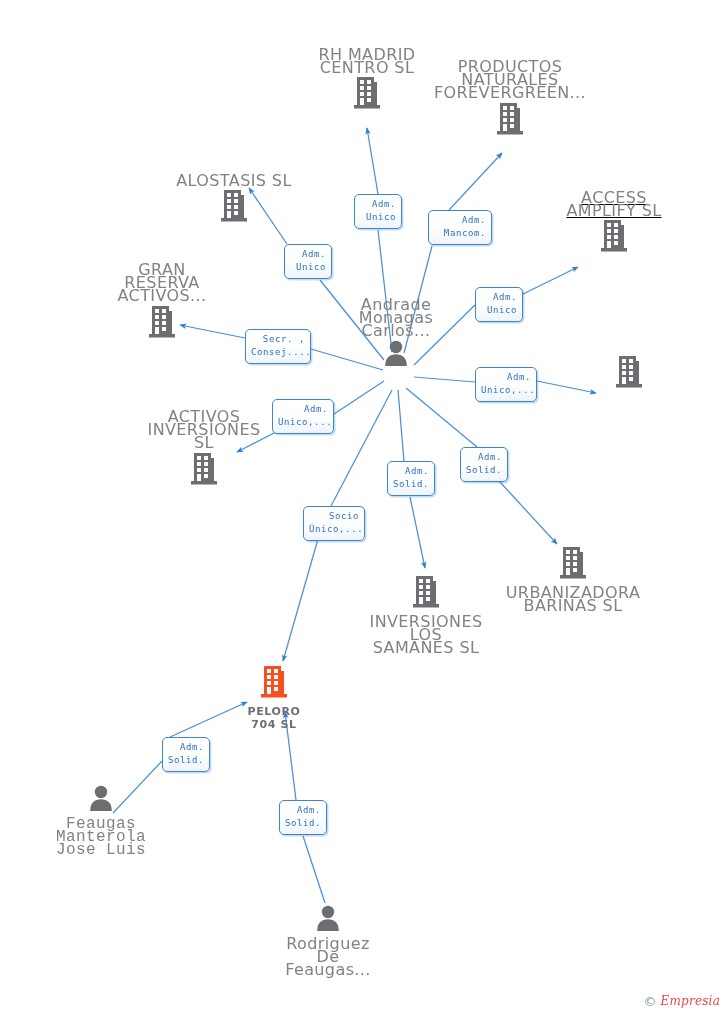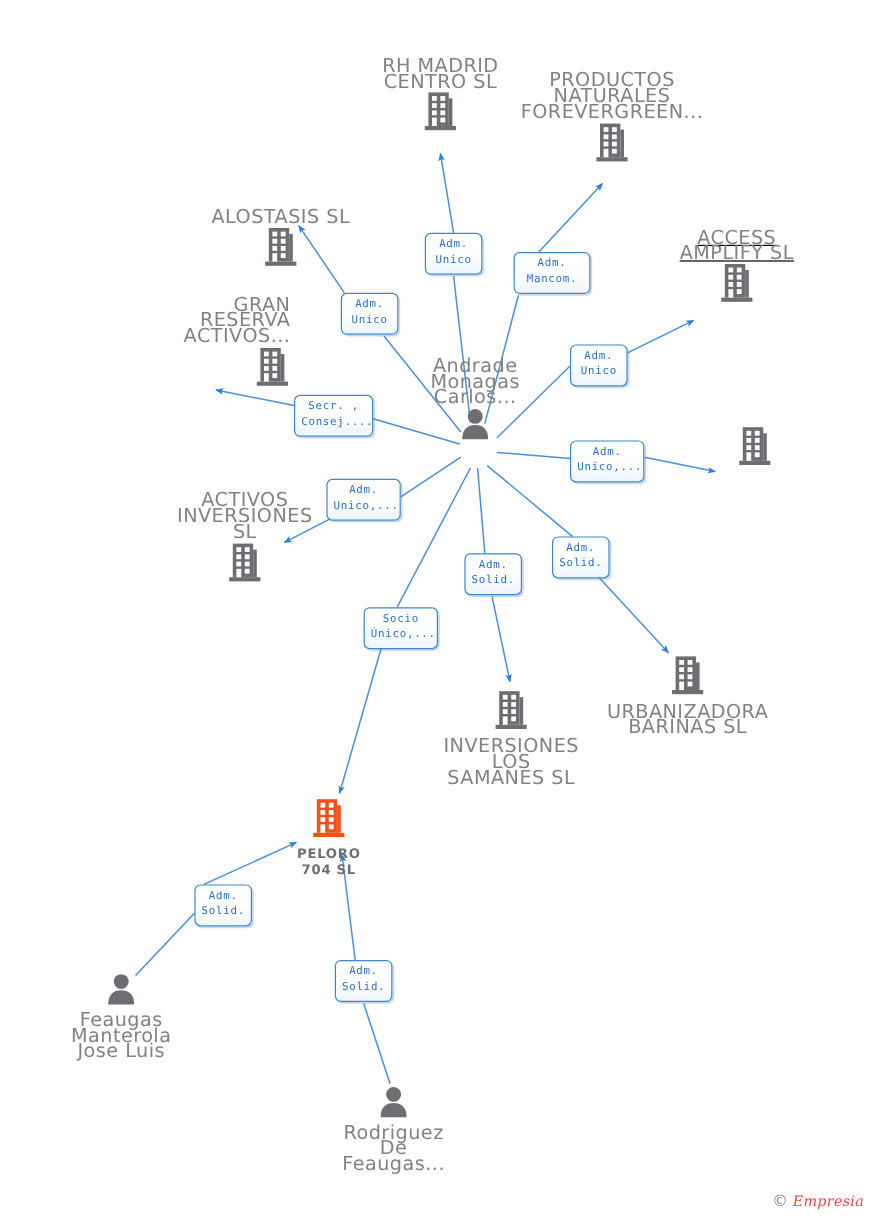--- a/index.html
+++ b/index.html
@@ -33,21 +33,21 @@
     position:absolute;
     border:1px solid #3d85d0;
     border-radius:5px;
     background:linear-gradient(180deg,#ffffff 0%,#fdfefe 52%,#eef5fb 100%);
     box-shadow:1.5px 1.5px 0 rgba(61,133,208,.30);
     color:#2f6fc0;
     font-family:"DejaVu Sans Mono","Liberation Mono",monospace;
     font-size:9px;
     line-height:13px;
     letter-spacing:.6px;
-    text-align:center;
+    text-align:right;
     padding:3px 5px 4px 5px;
     white-space:pre-line;
     box-sizing:border-box;
   }
 
   
   #watermark{
     position:absolute;right:8px;bottom:6px;
     display:flex;align-items:center;gap:4px;
   }
@@ -224,21 +224,21 @@
             <rect x="15" y="11" width="4" height="4"></rect>
           <rect x="8" y="17" width="4" height="4"></rect>
             <rect x="15" y="17" width="4" height="4"></rect>
           <rect x="8" y="23" width="4" height="7"></rect>
             <rect x="15" y="23" width="4" height="4"></rect>
         </g>
       </svg>
     </span>
   </div>
 
-  <div class="node above" style="left:82px;top:247px;width:160px;text-align:right;">
+  <div class="node above" style="left:82px;top:263px;width:160px;">
     <span class="lbl">GRAN
 RESERVA
 ACTIVOS...</span>
     <span class="ico">
       <svg width="30" height="36" viewBox="0 0 30 36" xmlns="http://www.w3.org/2000/svg">
         <rect x="5" y="2" width="17" height="28" fill="#6d6e71"></rect>
         <rect x="22" y="7" width="3" height="23" fill="#6d6e71"></rect>
         <rect x="2" y="30" width="26" height="3.5" fill="#6d6e71"></rect>
         <g fill="#ffffff">
           <rect x="8" y="5" width="4" height="4"></rect>
@@ -369,21 +369,21 @@
             <rect x="15" y="17" width="4" height="4"></rect>
           <rect x="8" y="23" width="4" height="7"></rect>
             <rect x="15" y="23" width="4" height="4"></rect>
         </g>
       </svg>
     </span>
     <span class="lbl">PELORO
 704  SL</span>
   </div>
 
-  <div class="node" style="left:21px;top:810px;width:160px;">
+  <div class="node" style="left:21px;top:784px;width:160px;font-family:Liberation Mono, monospace;">
     <span class="ico">
       <svg width="28" height="28" viewBox="0 0 28 28" xmlns="http://www.w3.org/2000/svg">
         <circle cx="14" cy="8" r="6.2" fill="#6d6e71"></circle>
         <path d="M3.2,27 C3.2,18.4 7.8,15.2 14,15.2 C20.2,15.2 24.8,18.4 24.8,27 Z" fill="#6d6e71"></path>
       </svg>
     </span>
     <span class="lbl">Feaugas
 Manterola
 Jose Luis</span>
   </div>

